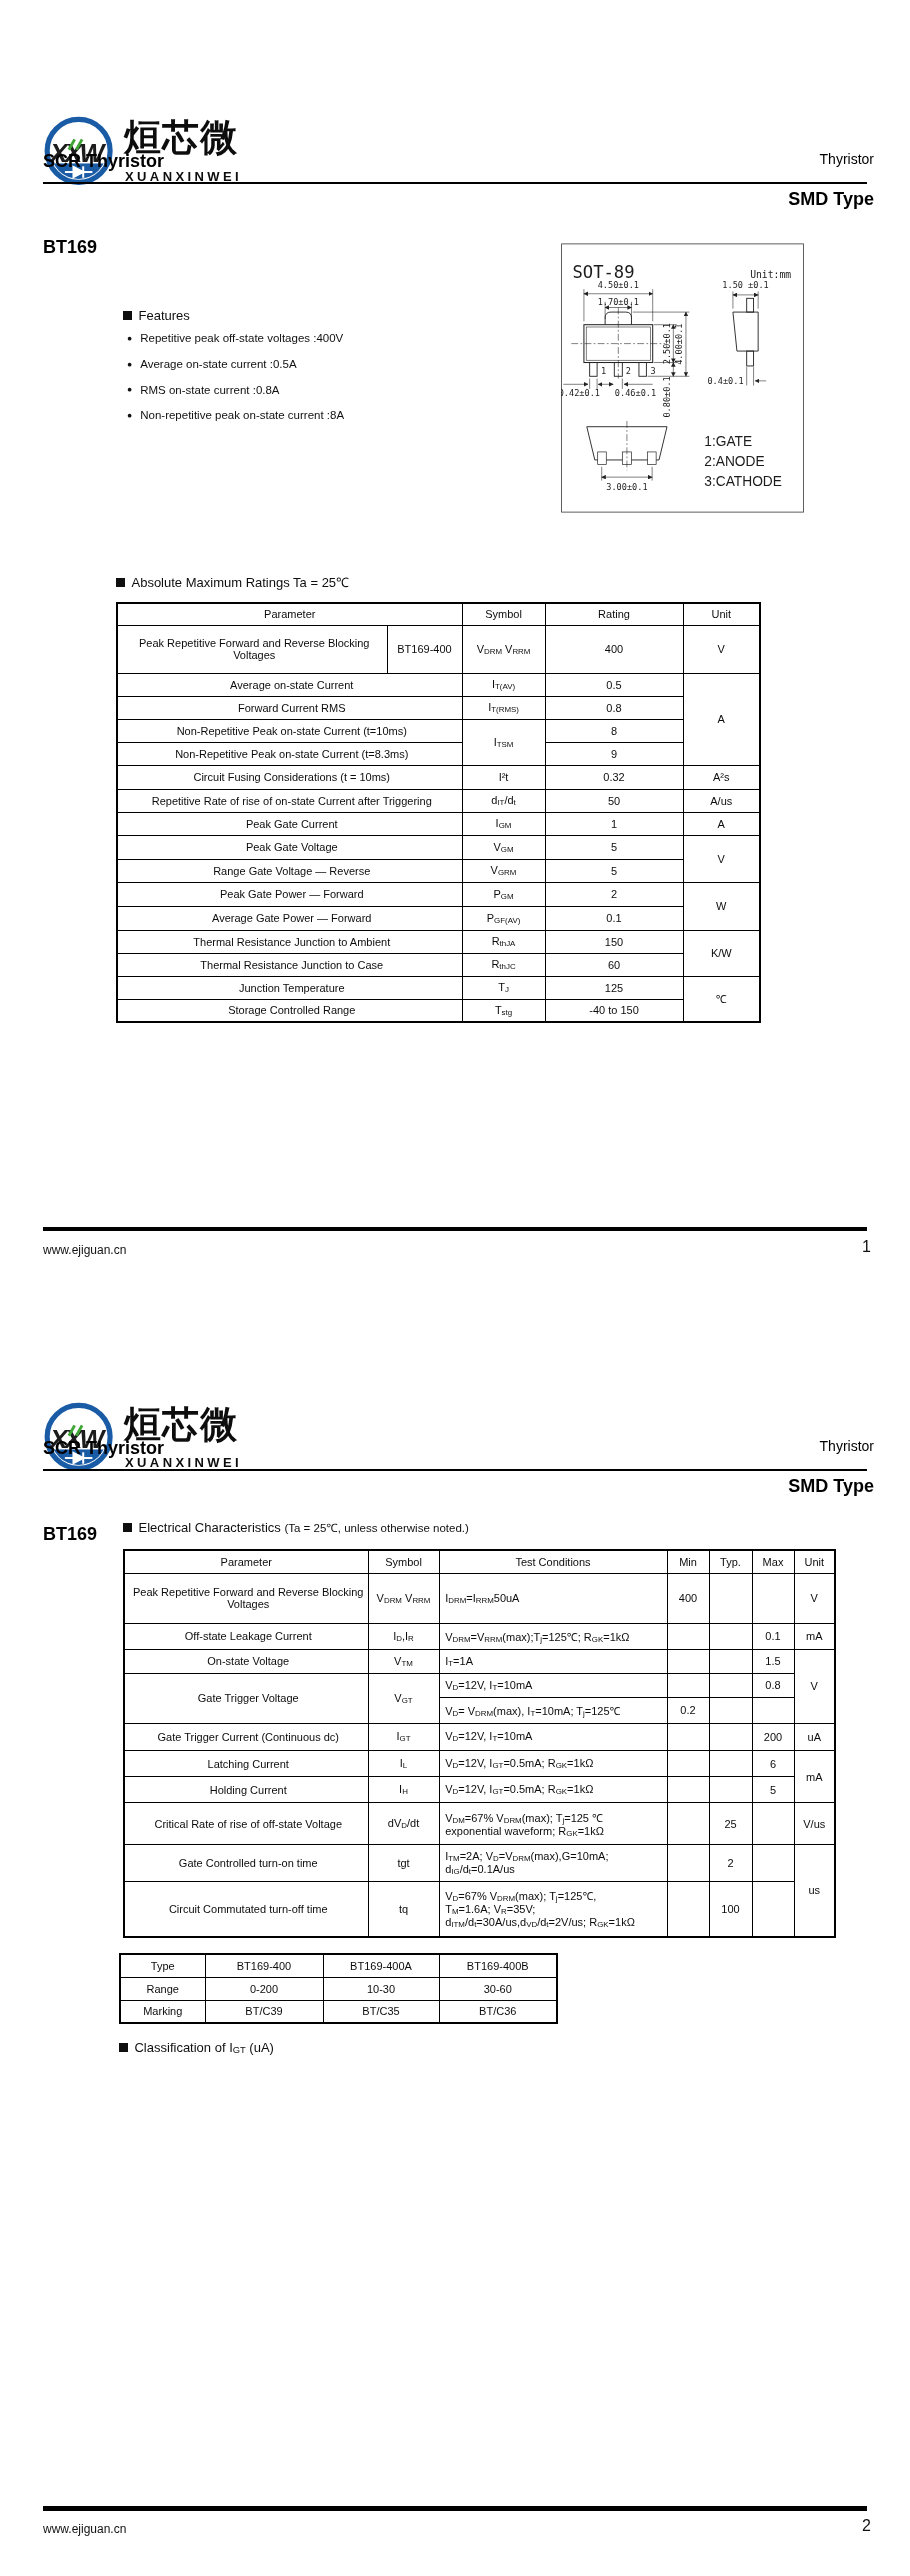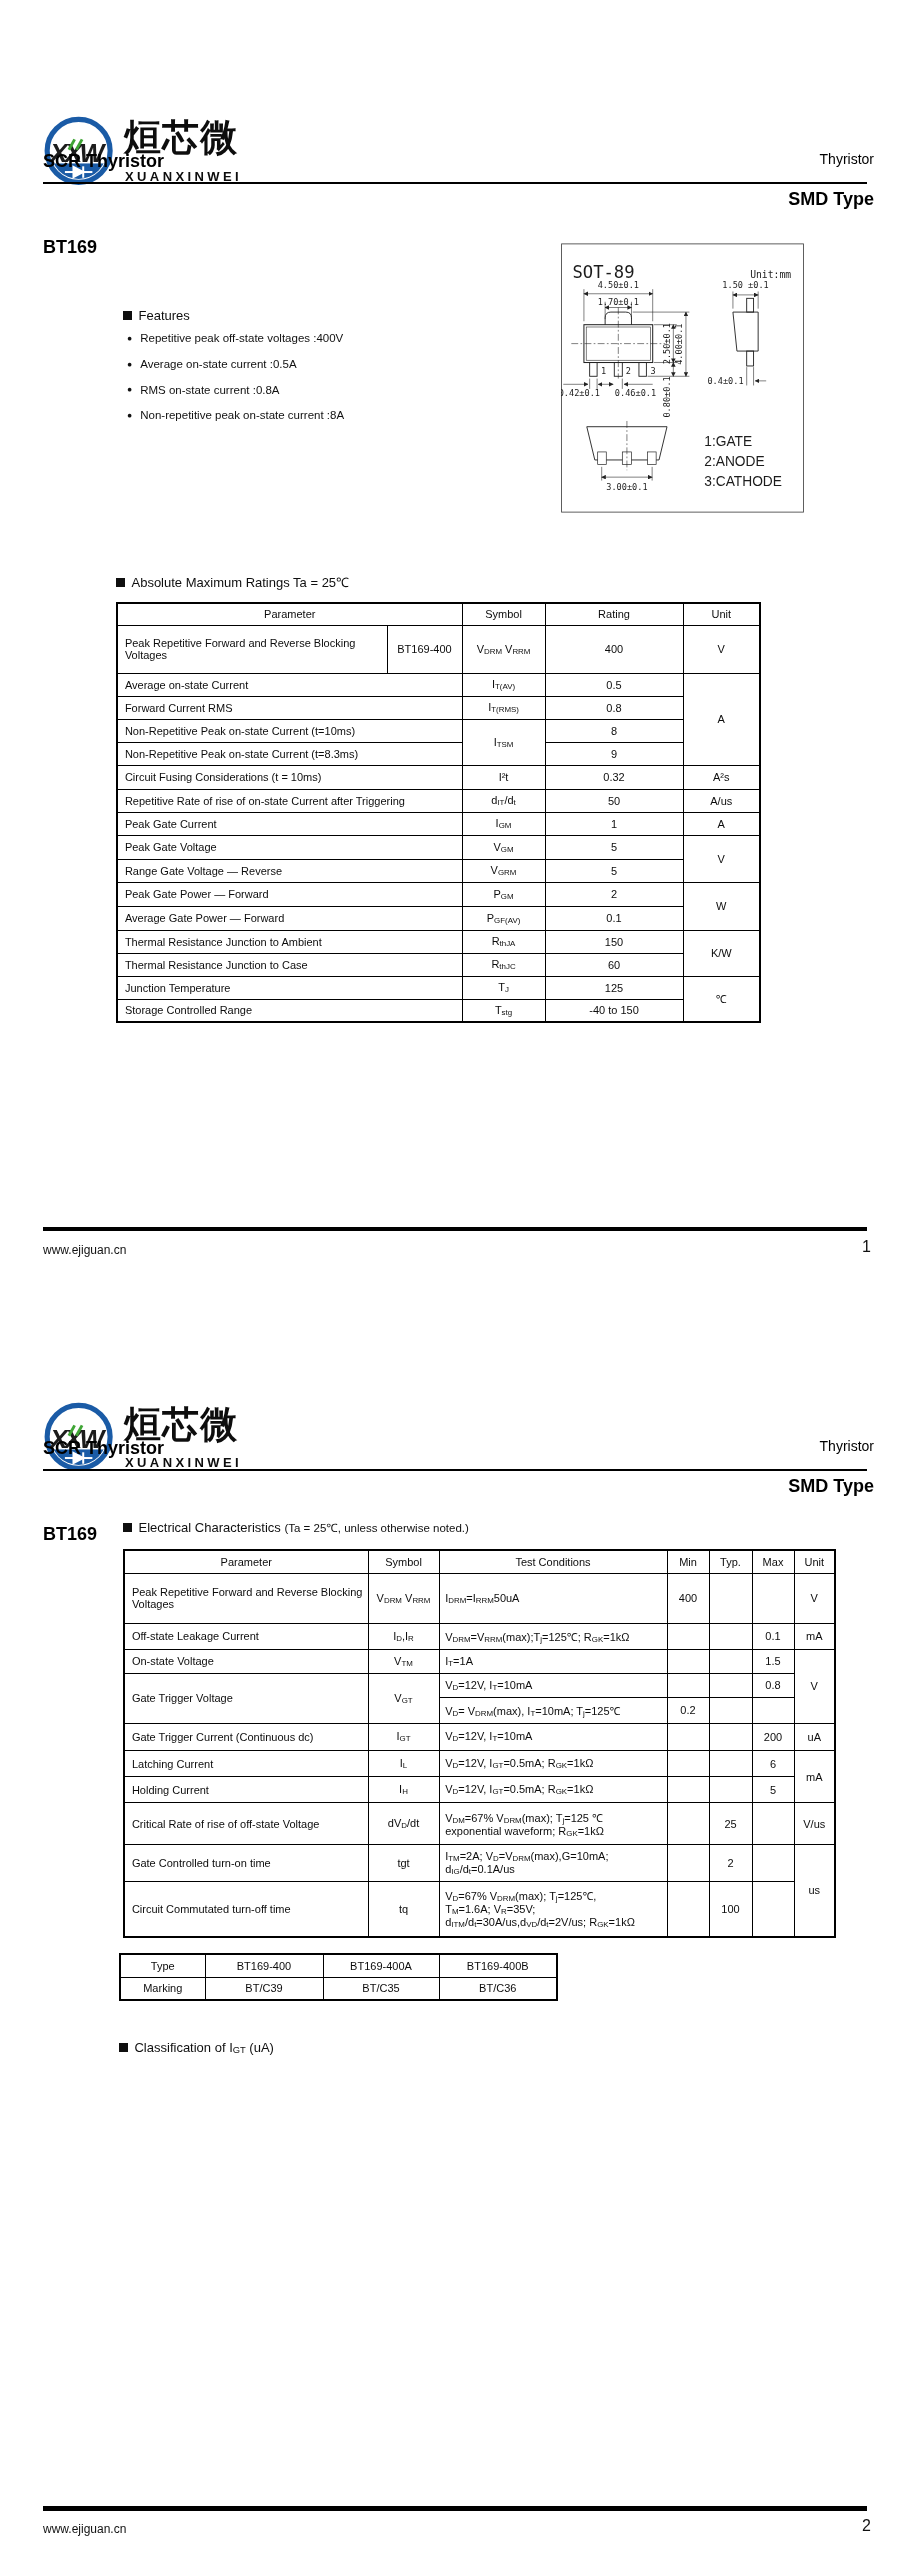--- a/index.html
+++ b/index.html
@@ -14,21 +14,21 @@
   .hrule{height:2.3px;background:#000;}
   .center-row{left:43px;width:824px;text-align:left;}
   .sec-title{font-size:13px;color:#0f0f0f;white-space:nowrap;}
   .sec-title .sq{display:inline-block;width:8.6px;height:8.6px;background:#0f0f0f;margin-right:6.9px;}
   .feat-item{font-size:11.5px;color:#111;margin-bottom:13.8px;display:flex;align-items:center;}
   .feat-item .dot{font-size:8.6px;margin-right:8px;line-height:1;}
   table{border-collapse:collapse;table-layout:fixed;background:#fff;}
   table.data{border:2.3px solid #000;}
   td{border-left:1.1px solid #000;border-right:1.1px solid #000;border-top:1.7px solid #000;border-bottom:1.7px solid #000;
      font-size:11px;text-align:center;vertical-align:middle;padding:1.1px 2.9px;color:#0c0c0c;overflow:hidden;}
-  td.l{text-align:left;padding-left:6.9px;}
+  td.l{text-align:center;padding-left:6.9px;}
   td.cond{text-align:left;padding-left:5.7px;white-space:pre-line;}
   sub{font-size:0.72em;vertical-align:-0.12em;letter-spacing:0;}
   .footer-url{font-size:12px;color:#111;}
   .page-num{font-size:16px;color:#111;}
   svg text{fill:#1c1c1c;}
   .dimtxt{font-family:"DejaVu Sans Mono",monospace;font-size:15px;}
   .dimtxt2{font-family:"DejaVu Sans Mono",monospace;font-size:17px;}
   .pkgname{font-family:"DejaVu Sans Mono",monospace;font-size:30px;}
   .legendtxt{font-family:"Liberation Sans",sans-serif;font-size:24px;}
 </style>
@@ -436,20 +436,26 @@
       <col style="width:118px">
     </colgroup>
   <tbody>
       <tr style="height:23px">
     <td>Type</td>
     <td>BT169-400</td>
     <td>BT169-400A</td>
     <td>BT169-400B</td>
   </tr>
   <tr style="height:23px">
+    <td>Range</td>
+    <td>0-200</td>
+    <td>10-30</td>
+    <td>30-60</td>
+  </tr>
+  <tr style="height:23px">
     <td>Marking</td>
     <td>BT/C39</td>
     <td>BT/C35</td>
     <td>BT/C36</td>
   </tr>
 </tbody>
   </table>
 
 <div class="abs" style="left:43px;top:2506px;width:824px;height:4.6px;background:#000;"></div>
 <div class="abs center-row footer-url" style="top:2522px;">www.ejiguan.cn</div>

